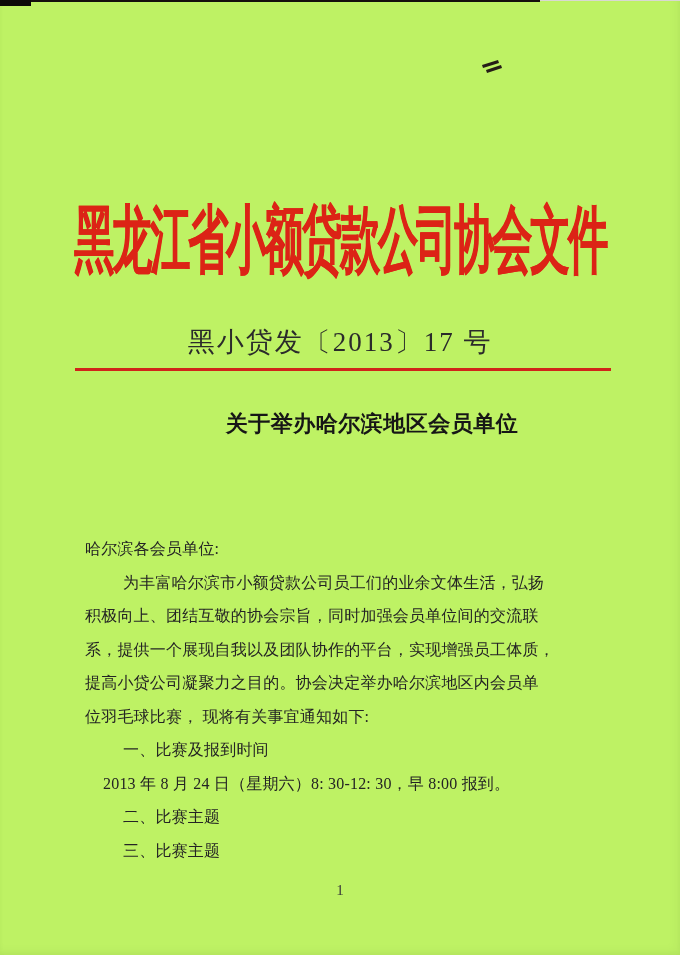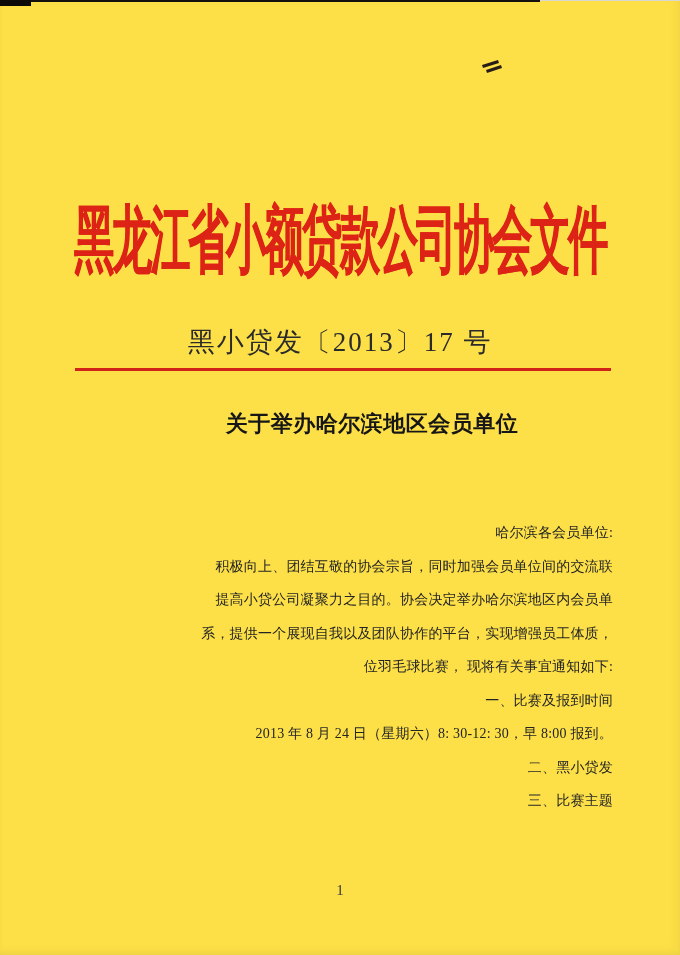--- a/index.html
+++ b/index.html
@@ -6,21 +6,21 @@
     margin: 0;
     padding: 0;
     background: #e8e8e6;
     font-family: "Liberation Serif", "DejaVu Serif", serif;
   }
   .page {
     position: relative;
     width: 680px;
     height: 955px;
     margin: 0 auto;
-    background: #fde047;
+    background: #bef264;
     overflow: hidden;
     box-shadow: inset -4px -4px 10px rgba(0,0,0,0.035), inset 0 -2px 4px rgba(0,0,0,0.03);
   }
   
   .scan-top-line {
     position: absolute;
     top: 0; left: 0;
     width: 540px; height: 2px;
     background: #14100d;
   }
@@ -81,27 +81,26 @@
     font-size: 22px;
     line-height: 39px;
     font-weight: bold;
     color: #161616;
     letter-spacing: 0.5px;
     padding-left: 32px;
   }
   
   .body-text {
     position: absolute;
-    top: 516px; left: 85px;
+    top: 532px; left: 85px;
     width: 528px;
-    font-size: 14px;
+    font-size: 16px;
     line-height: 33.5px;
     color: #242424;
     letter-spacing: 0.2px;
-    text-align: right;
   }
   .body-line { white-space: nowrap; }
   .ind1 { padding-left: 18px; }
   .ind2 { padding-left: 38px; }
   .page-number {
     position: absolute;
     top: 882px; left: 0;
     width: 100%;
     text-align: center;
     font-size: 15px;
@@ -129,25 +128,26 @@
   <div class="doc-number">黑小贷发〔2013〕17 号</div>
 
   <div class="red-rule"></div>
 
   <div class="notice-title">
     <div>关于举办哈尔滨地区会员单位</div>
   </div>
 
   <div class="body-text">
     <div class="body-line">哈尔滨各会员单位:</div>
+    <div class="body-line ind2">为丰富哈尔滨市小额贷款公司员工们的业余文体生活，弘扬</div>
     <div class="body-line">积极向上、团结互敬的协会宗旨，同时加强会员单位间的交流联</div>
+    <div class="body-line">系，提供一个展现自我以及团队协作的平台，实现增强员工体质，</div>
     <div class="body-line">提高小贷公司凝聚力之目的。协会决定举办哈尔滨地区内会员单</div>
-    <div class="body-line">系，提供一个展现自我以及团队协作的平台，实现增强员工体质，</div>
     <div class="body-line">位羽毛球比赛， 现将有关事宜通知如下:</div>
     <div class="body-line ind2">一、比赛及报到时间</div>
     <div class="body-line ind1">2013 年 8 月 24 日（星期六）8: 30-12: 30，早 8:00 报到。</div>
-    <div class="body-line ind2">二、黑小贷发</div>
+    <div class="body-line ind2">二、比赛主题</div>
     <div class="body-line ind2">三、比赛主题</div>
   </div>
 
   <div class="page-number">1</div>
 
 </div>
 
 </body></html>

